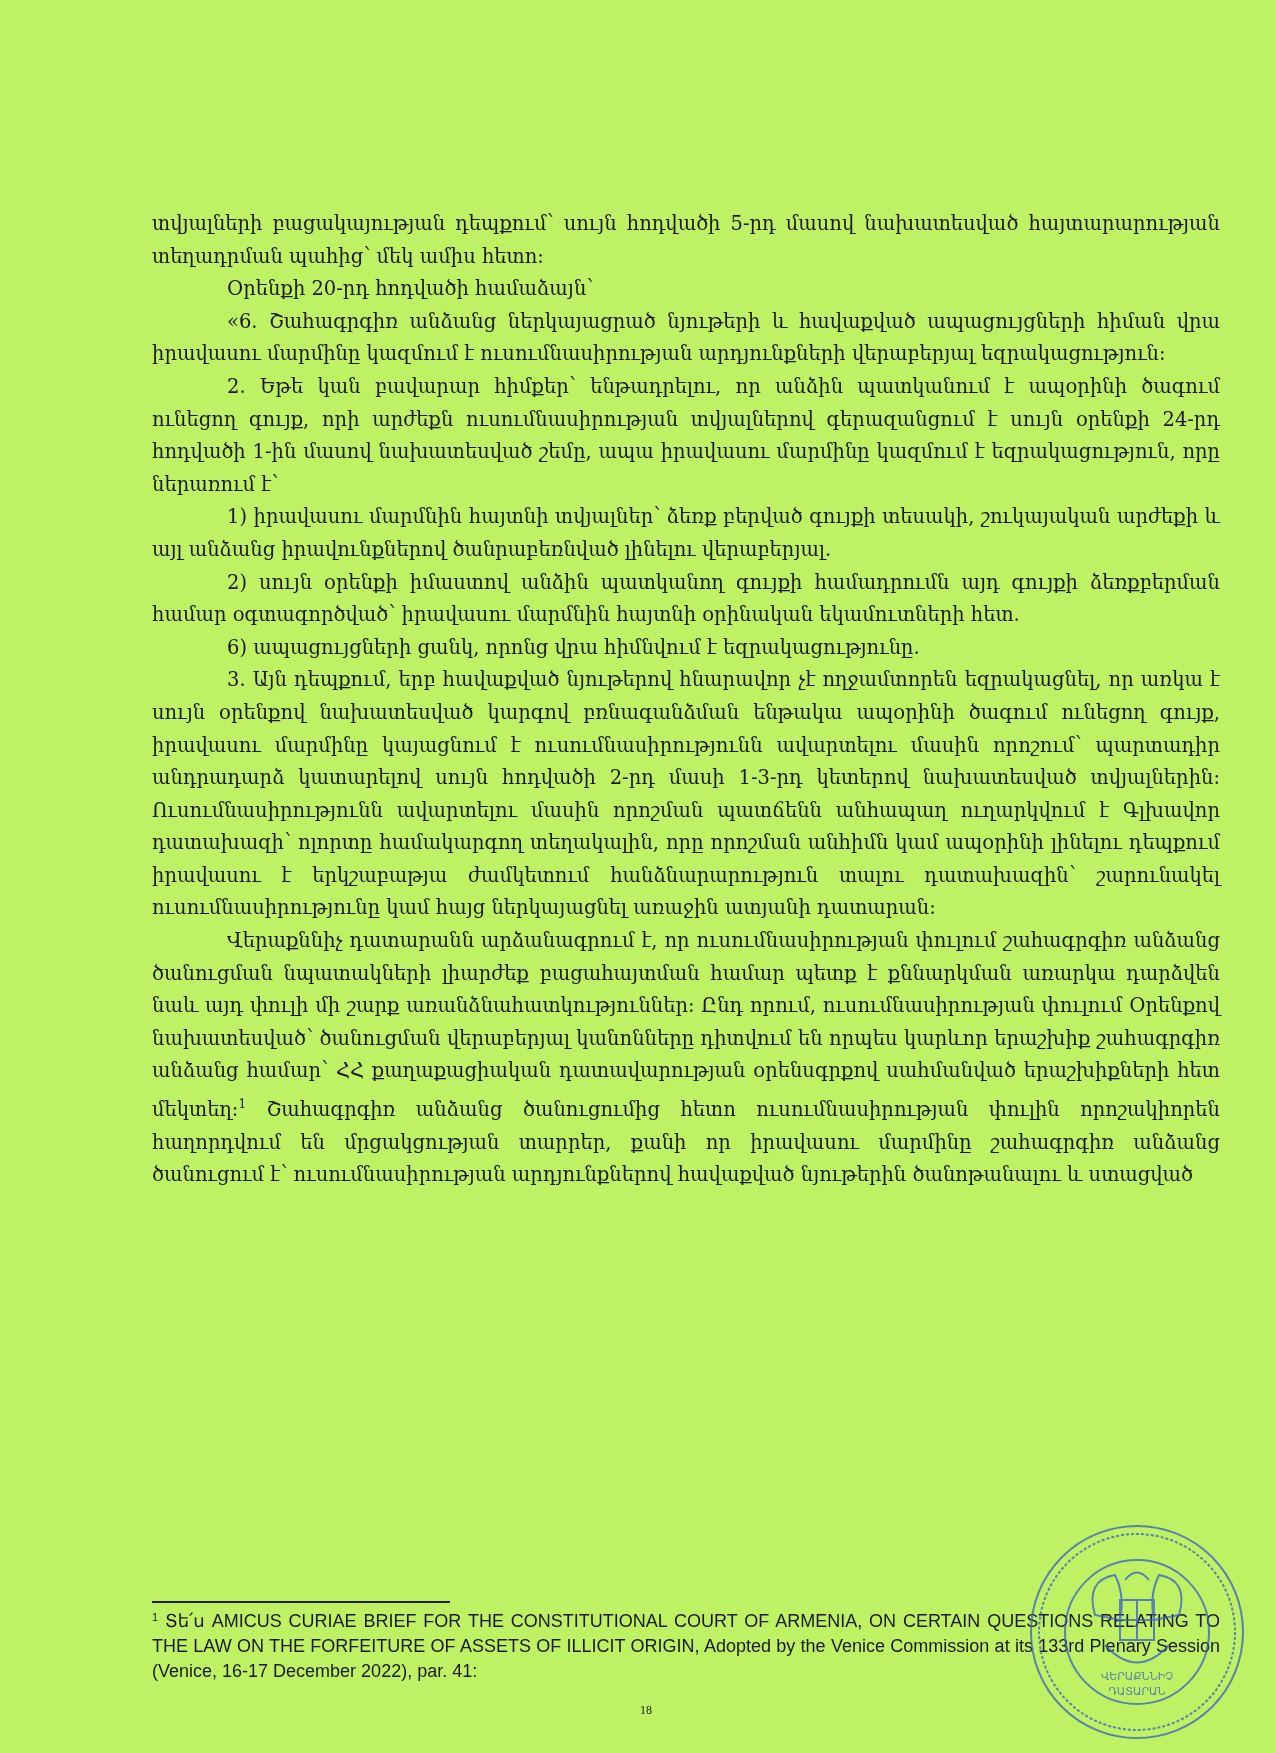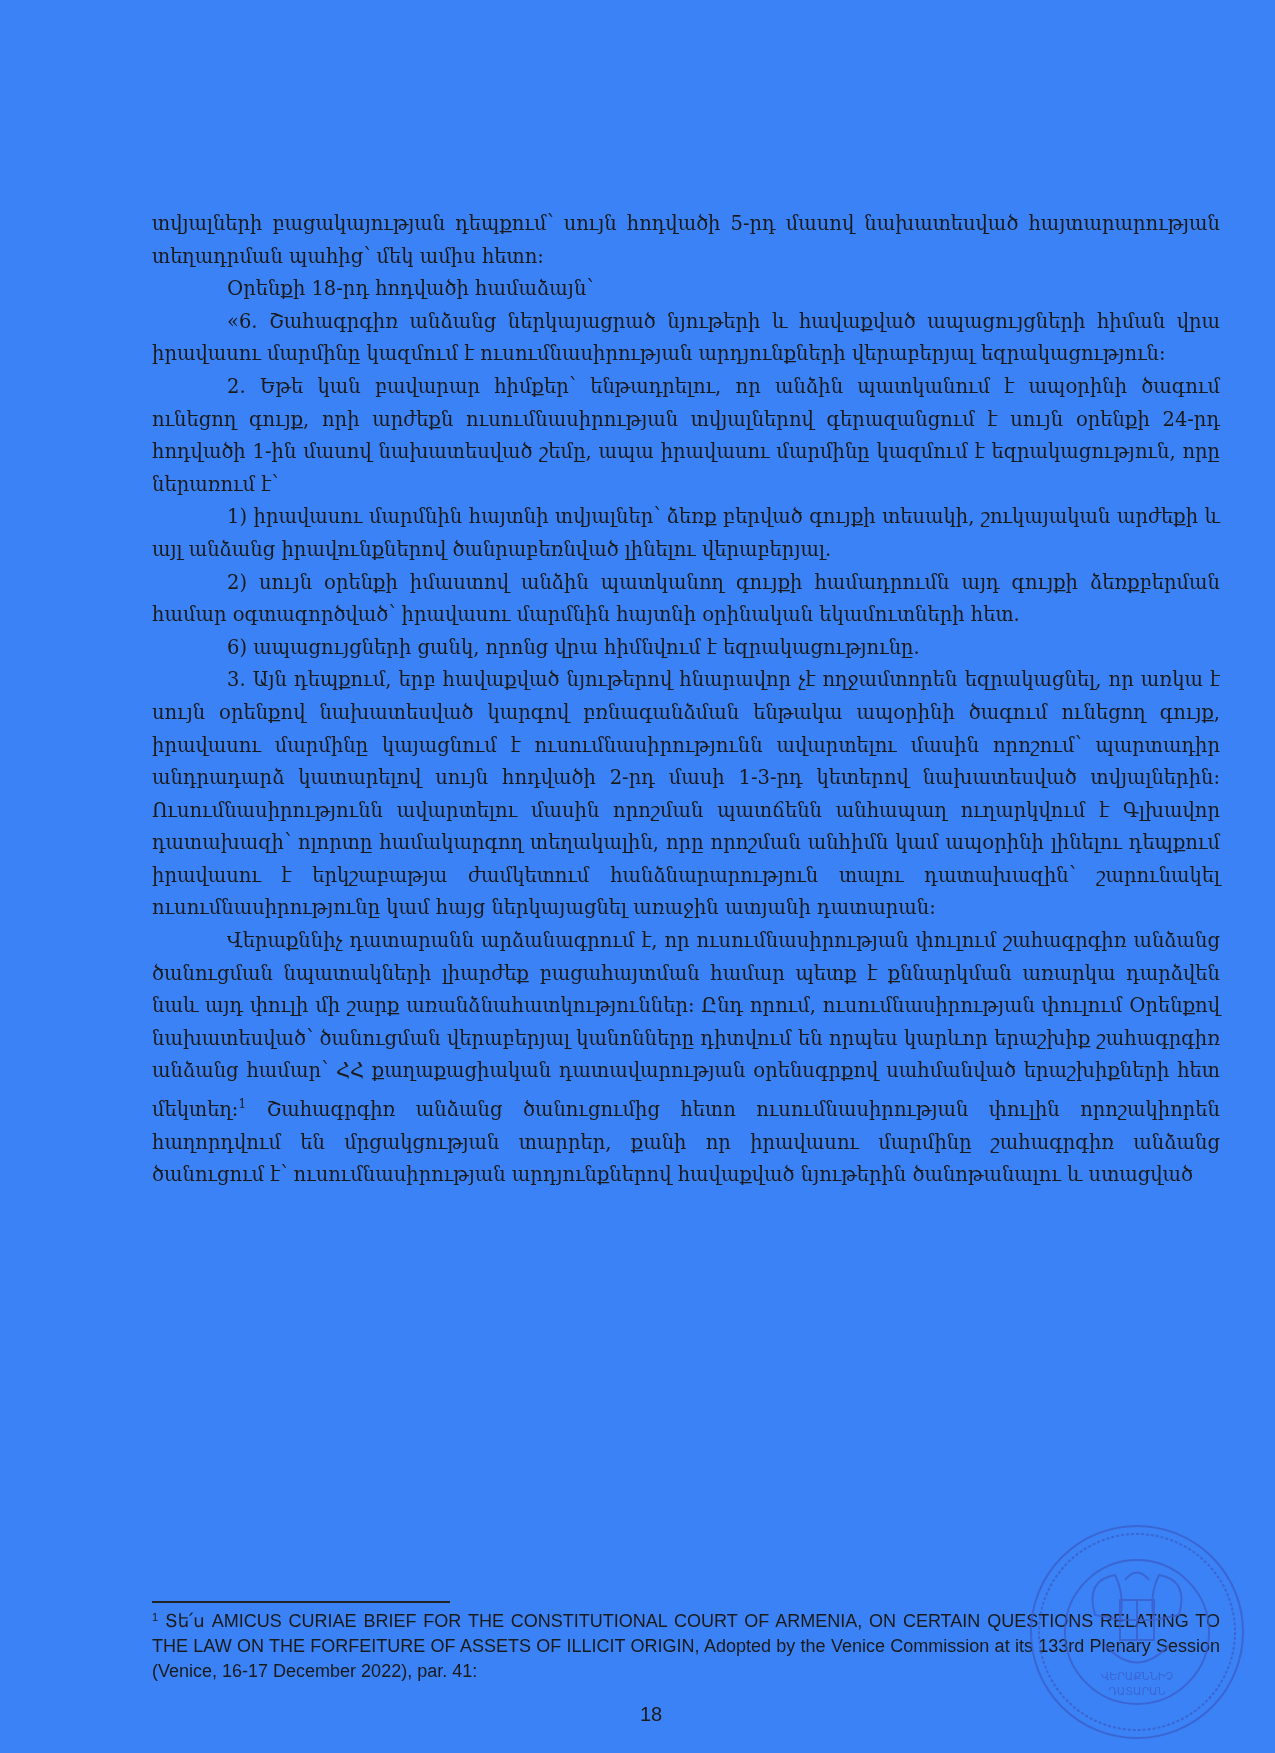--- a/index.html
+++ b/index.html
@@ -1,35 +1,35 @@
 <!DOCTYPE html>
 <html><head>
   <meta charset="utf-8">
   <style>
     html, body { margin: 0; padding: 0; background: #ffffff; }
     body { width: 1275px; height: 1753px; position: relative; overflow: hidden; font-family: "DejaVu Serif", serif; color: #1a1a1a; }
-    .page { position: absolute; left: 0; top: 0; width: 1275px; height: 1753px; background: #3b82f6; }
+    .page { position: absolute; left: 0; top: 0; width: 1275px; height: 1753px; background: #bef264; }
     .body-text { position: absolute; left: 152px; top: 208px; width: 1068px; font-size: 19.5px; line-height: 32.6px; text-align: justify; }
     .body-text p { margin: 0; }
     .indent { text-indent: 75px; }
     .footnote-rule { position: absolute; left: 152px; top: 1601px; width: 298px; height: 0; border-top: 2px solid #222; }
     .footnote { position: absolute; left: 152px; top: 1605px; width: 1068px; font-family: Liberation Sans, sans-serif; font-size: 18px; line-height: 25px; text-align: justify; }
     .footnote sup { font-size: 11px; vertical-align: 6px; }
-    .page-number { position: absolute; left: 640px; top: 1703px; font-family: Liberation Sans, sans-serif; font-size: 20px; }
+    .page-number { position: absolute; left: 640px; top: 1703px; font-family: Liberation Serif, serif; font-size: 12px; }
     .stamp { position: absolute; left: 1025px; top: 1520px; width: 225px; height: 225px; opacity: 0.75; }
     sup.fn { font-size: 12px; vertical-align: 8px; }
   </style>
 </head>
 <body>
 
 <div class="page">
 
   <div class="body-text">
     <p>տվյալների բացակայության դեպքում՝ սույն հոդվածի 5-րդ մասով նախատեսված հայտարարության տեղադրման պահից՝ մեկ ամիս հետո:</p>
-    <p class="indent">Օրենքի 18-րդ հոդվածի համաձայն՝</p>
+    <p class="indent">Օրենքի 20-րդ հոդվածի համաձայն՝</p>
     <p class="indent">«6. Շահագրգիռ անձանց ներկայացրած նյութերի և հավաքված ապացույցների հիման վրա իրավասու մարմինը կազմում է ուսումնասիրության արդյունքների վերաբերյալ եզրակացություն:</p>
     <p class="indent">2. Եթե կան բավարար հիմքեր՝ ենթադրելու, որ անձին պատկանում է ապօրինի ծագում ունեցող գույք, որի արժեքն ուսումնասիրության տվյալներով գերազանցում է սույն օրենքի 24-րդ հոդվածի 1-ին մասով նախատեսված շեմը, ապա իրավասու մարմինը կազմում է եզրակացություն, որը ներառում է՝</p>
     <p class="indent">1) իրավասու մարմնին հայտնի տվյալներ՝ ձեռք բերված գույքի տեսակի, շուկայական արժեքի և այլ անձանց իրավունքներով ծանրաբեռնված լինելու վերաբերյալ.</p>
     <p class="indent">2) սույն օրենքի իմաստով անձին պատկանող գույքի համադրումն այդ գույքի ձեռքբերման համար օգտագործված՝ իրավասու մարմնին հայտնի օրինական եկամուտների հետ.</p>
     <p class="indent">6) ապացույցների ցանկ, որոնց վրա հիմնվում է եզրակացությունը.</p>
     <p class="indent">3. Այն դեպքում, երբ հավաքված նյութերով հնարավոր չէ ողջամտորեն եզրակացնել, որ առկա է սույն օրենքով նախատեսված կարգով բռնագանձման ենթակա ապօրինի ծագում ունեցող գույք, իրավասու մարմինը կայացնում է ուսումնասիրությունն ավարտելու մասին որոշում՝ պարտադիր անդրադարձ կատարելով սույն հոդվածի 2-րդ մասի 1-3-րդ կետերով նախատեսված տվյալներին: Ուսումնասիրությունն ավարտելու մասին որոշման պատճենն անհապաղ ուղարկվում է Գլխավոր դատախազի՝ ոլորտը համակարգող տեղակալին, որը որոշման անհիմն կամ ապօրինի լինելու դեպքում իրավասու է երկշաբաթյա ժամկետում հանձնարարություն տալու դատախազին՝ շարունակել ուսումնասիրությունը կամ հայց ներկայացնել առաջին ատյանի դատարան:</p>
     <p class="indent"><span>Վերաքննիչ դատարանն արձանագրում է, որ ուսումնասիրության փուլում շահագրգիռ անձանց ծանուցման նպատակների լիարժեք բացահայտման համար պետք է քննարկման առարկա դարձվեն նաև այդ փուլի մի շարք առանձնահատկություններ: Ընդ որում, ուսումնասիրության փուլում Օրենքով նախատեսված՝ ծանուցման վերաբերյալ կանոնները դիտվում են որպես կարևոր երաշխիք շահագրգիռ անձանց համար՝ ՀՀ քաղաքացիական դատավարության օրենսգրքով սահմանված երաշխիքների հետ մեկտեղ:</span><sup class="fn">1</sup><span> Շահագրգիռ անձանց ծանուցումից հետո ուսումնասիրության փուլին որոշակիորեն հաղորդվում են մրցակցության տարրեր, քանի որ իրավասու մարմինը շահագրգիռ անձանց ծանուցում է՝ ուսումնասիրության արդյունքներով հավաքված նյութերին ծանոթանալու և ստացված</span></p>
   </div>
 
   <div class="footnote-rule"></div>

